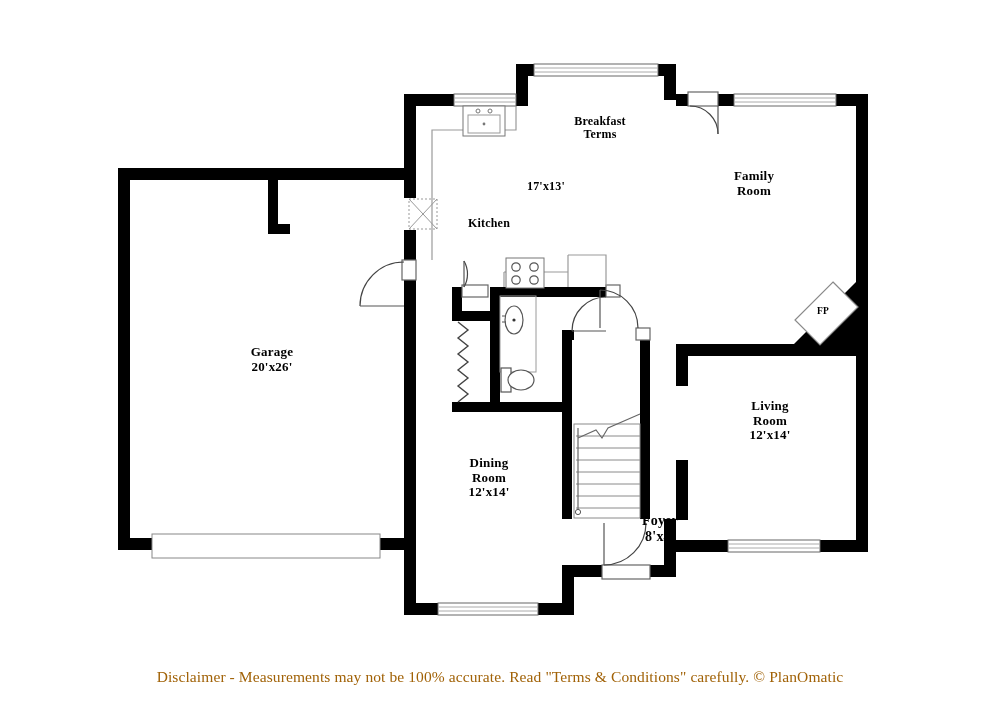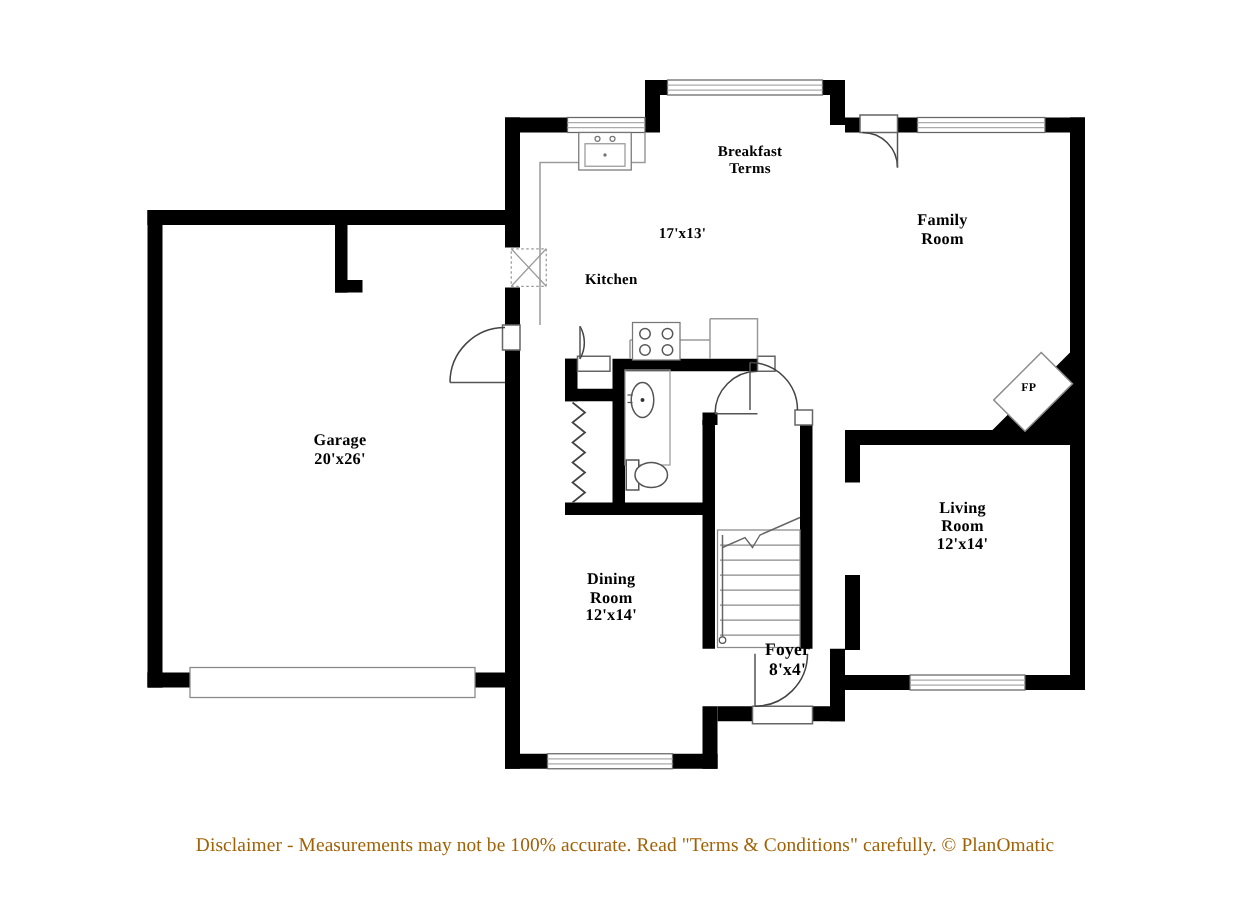--- a/index.html
+++ b/index.html
@@ -330,21 +330,21 @@
     <span class="ln">Room</span>
     <span class="ln">12'x14'</span>
   </div>
 
   <div class="room-label sz-lg" style="left:399px; top:456px; width:180px;">
     <span class="ln">Dining</span>
     <span class="ln">Room</span>
     <span class="ln">12'x14'</span>
   </div>
 
-  <div class="room-label sz-sm" style="left:570px; top:513px; width:120px;">
+  <div class="room-label sz-sm" style="left:600px; top:513px; width:120px;">
     <span class="ln">Foyer</span>
     <span class="ln">8'x4'</span>
   </div>
 
   <div class="room-label sz-xs" style="left:803px; top:306px; width:40px;">
     <span class="ln">FP</span>
   </div>
 
   <div id="disclaimer">Disclaimer - Measurements may not be 100% accurate. Read "Terms &amp; Conditions" carefully. © PlanOmatic</div>
 

